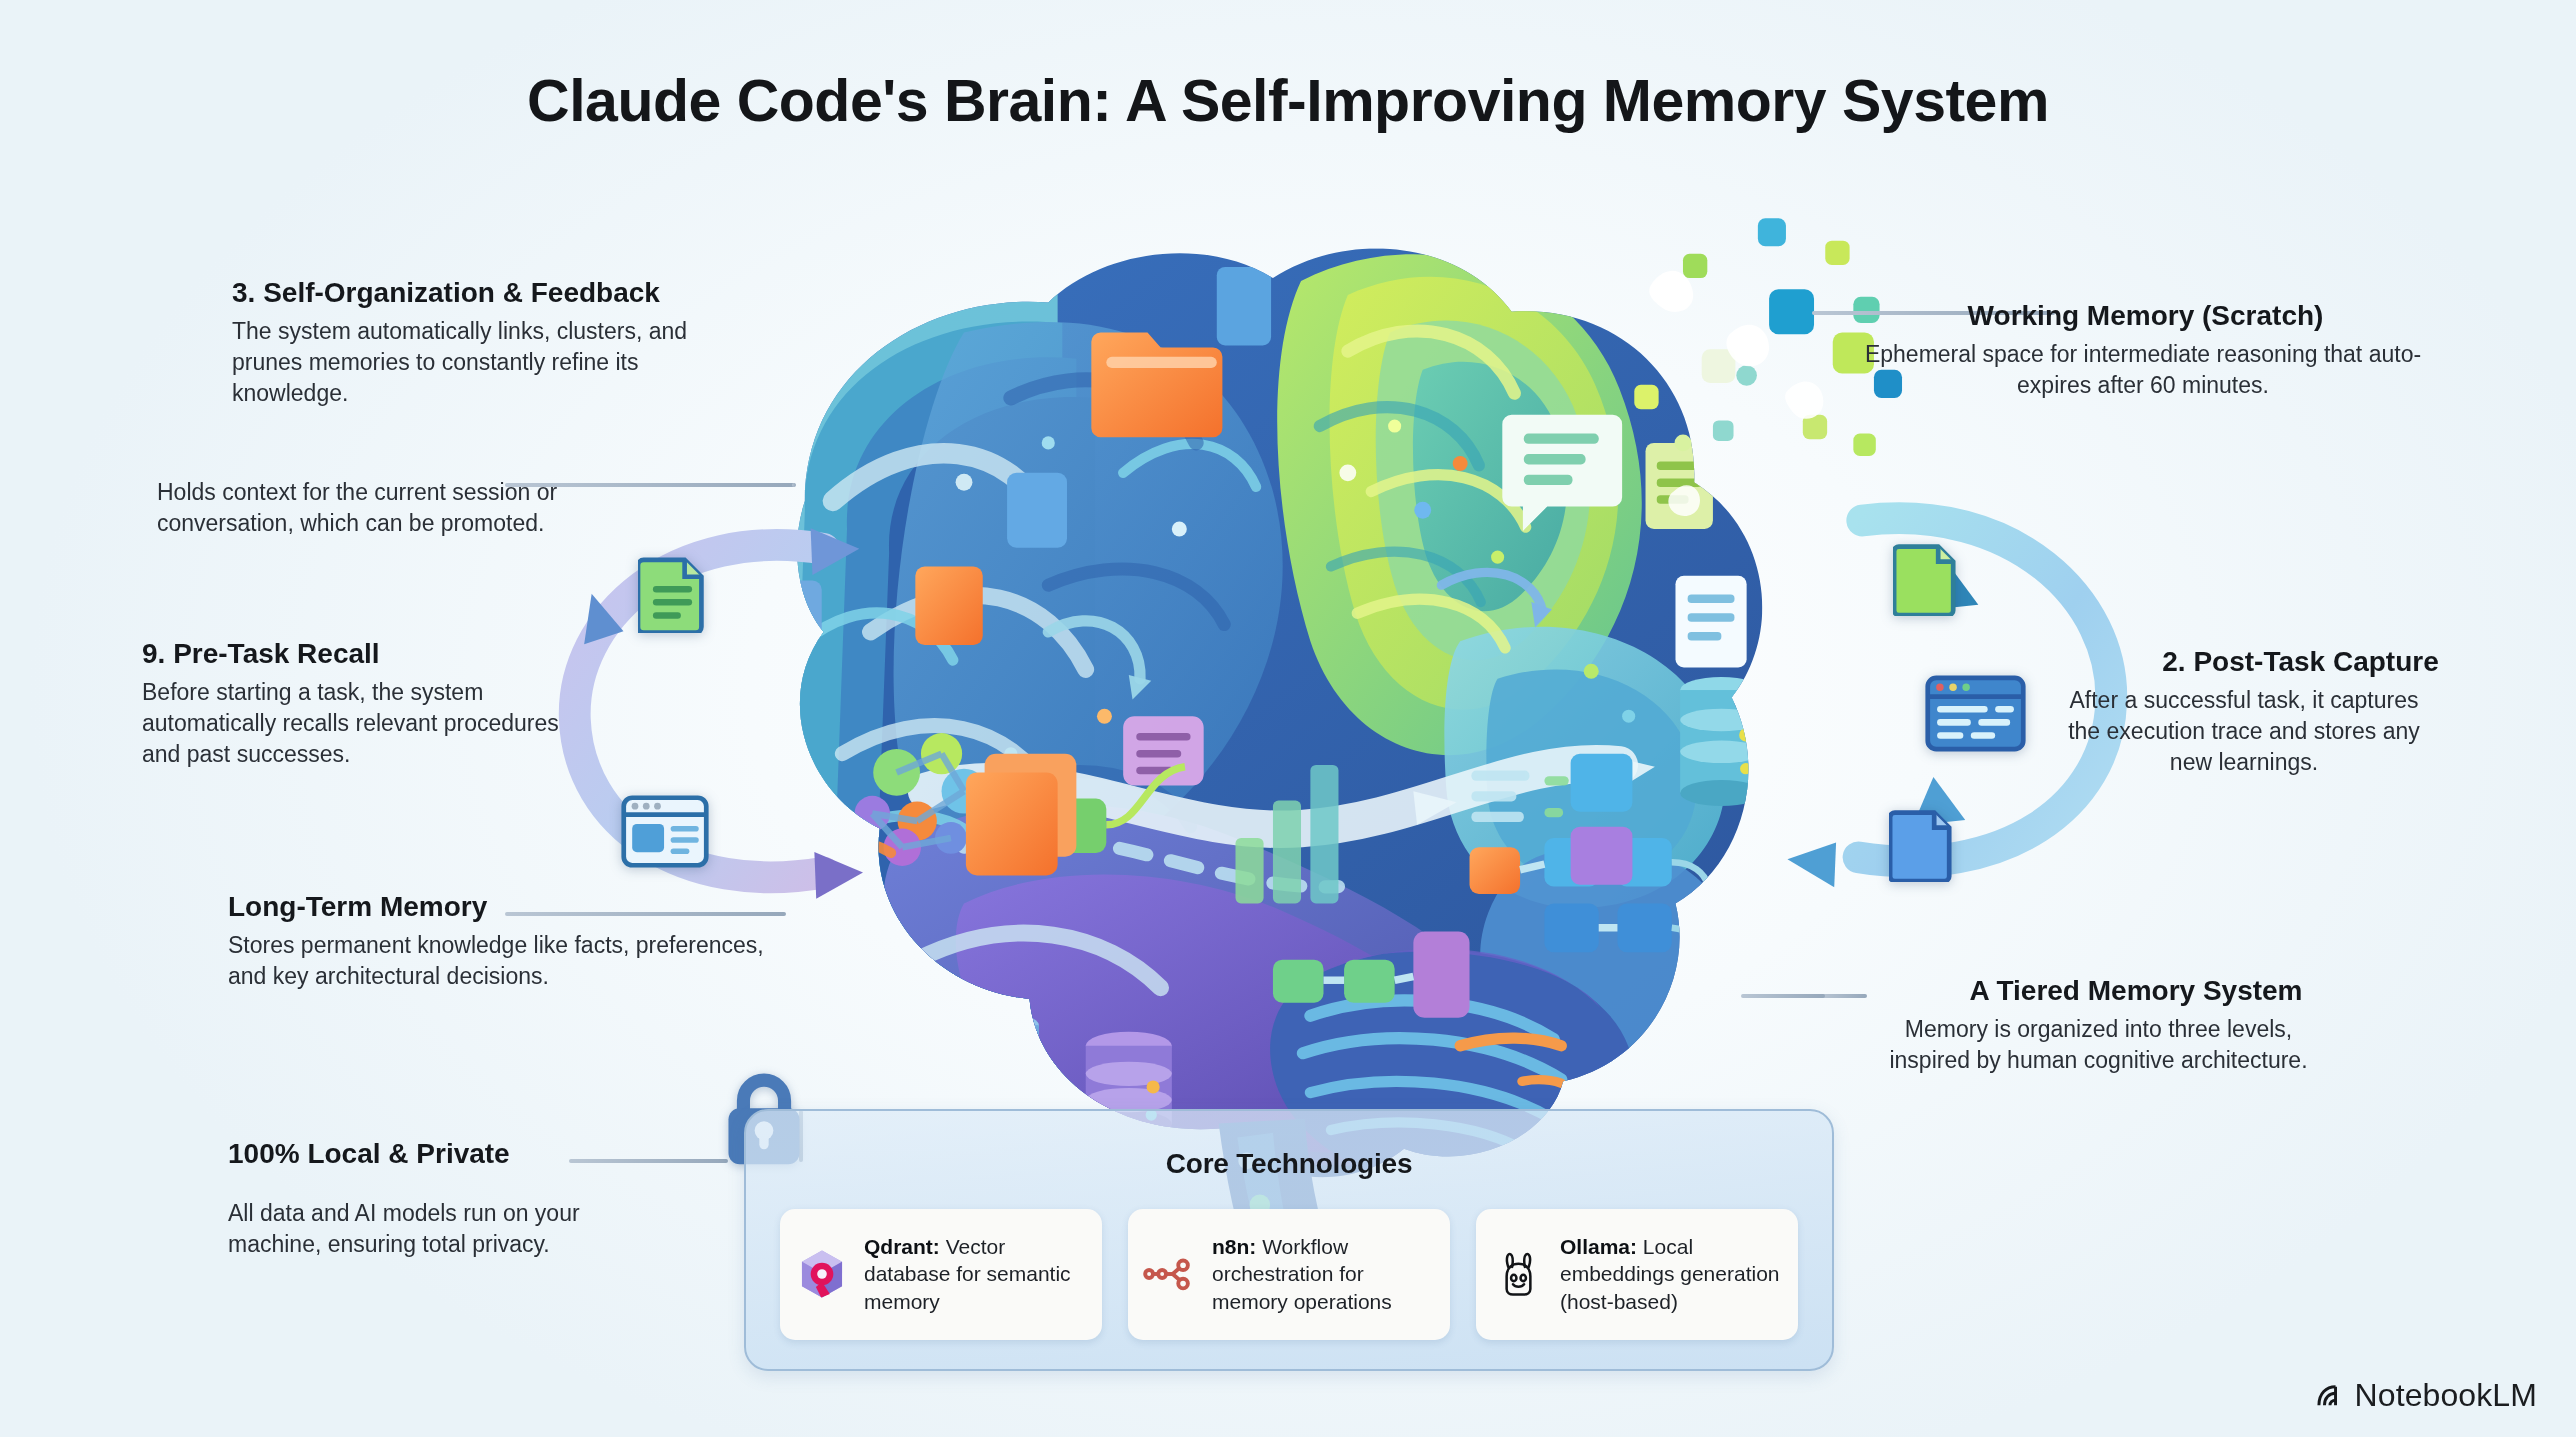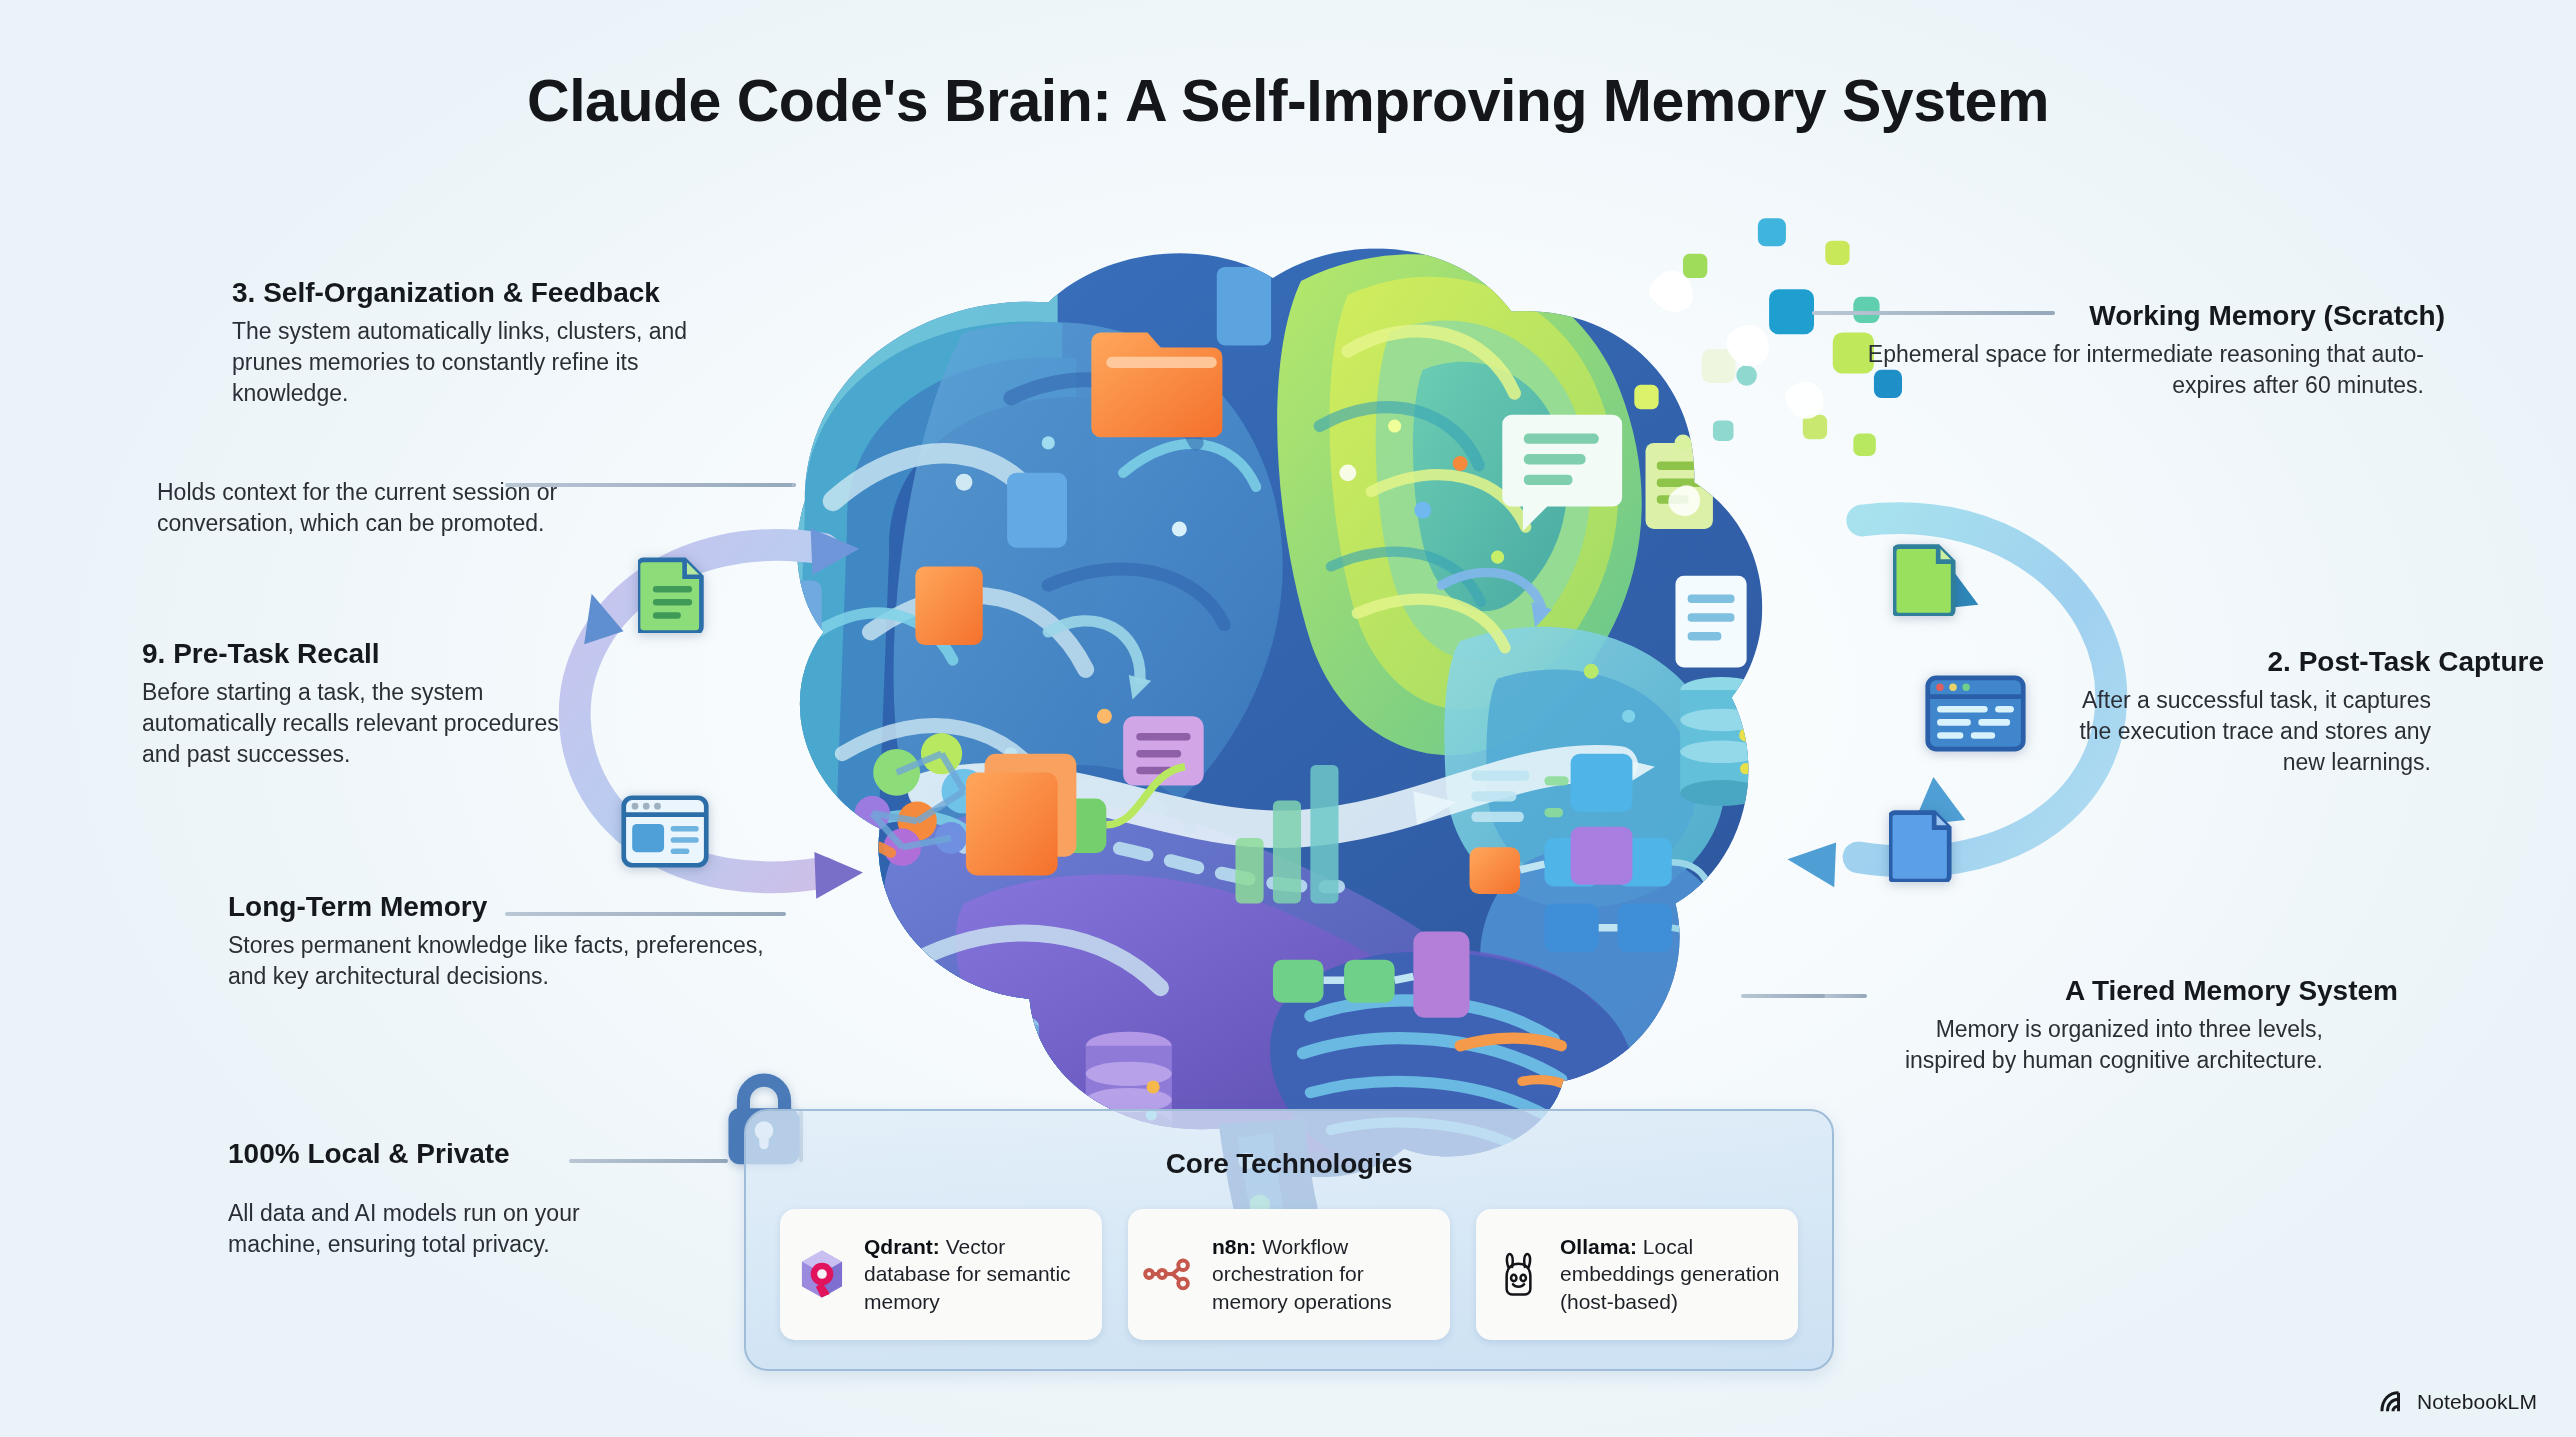--- a/index.html
+++ b/index.html
@@ -27,21 +27,21 @@
   
   .callout { position:absolute; }
   .callout .head {
     font-size:28px; font-weight:bold; color:#15181c;
     line-height:1.15; white-space:nowrap;
   }
   .callout .body {
     font-size:23px; color:#2a2f36; line-height:1.36;
     margin-top:6.6px;
   }
-  .callout.right { text-align:right; }
+  .callout.right { text-align:center; }
 
   
   .rule {
     position:absolute; height:3.7px;
     background:linear-gradient(90deg,#b9c6d4,#96a8bb);
     border-radius:1.9px;
   }
   .rule.v { width:3.7px; height:auto; background:linear-gradient(180deg,#9fb1c4,#7e93aa); }
 
   
@@ -82,21 +82,21 @@
   }
   #core .card .logo { flex:0 0 auto; width:58px; height:58px;
       display:flex; align-items:center; justify-content:center; }
   #core .card .txt { font-size:21px; line-height:1.30; color:#1d2127; }
   #core .card .txt b { font-weight:bold; color:#0d1014; }
 
   
   #watermark {
     position:absolute; right:39px; bottom:24px;
     display:flex; align-items:center; gap:10.3px;
-    font-size:21px; color:#1b1d20; letter-spacing:0.1px;justify-content:center;
+    font-size:32px; color:#1b1d20; letter-spacing:0.1px;justify-content:center;
   }
 </style>
 </head>
 <body>
 
 <div id="stage">
 
   <div class="title">Claude Code's Brain: A Self-Improving Memory System</div>
 
   <svg id="brain" viewBox="0 0 1520 1190">

